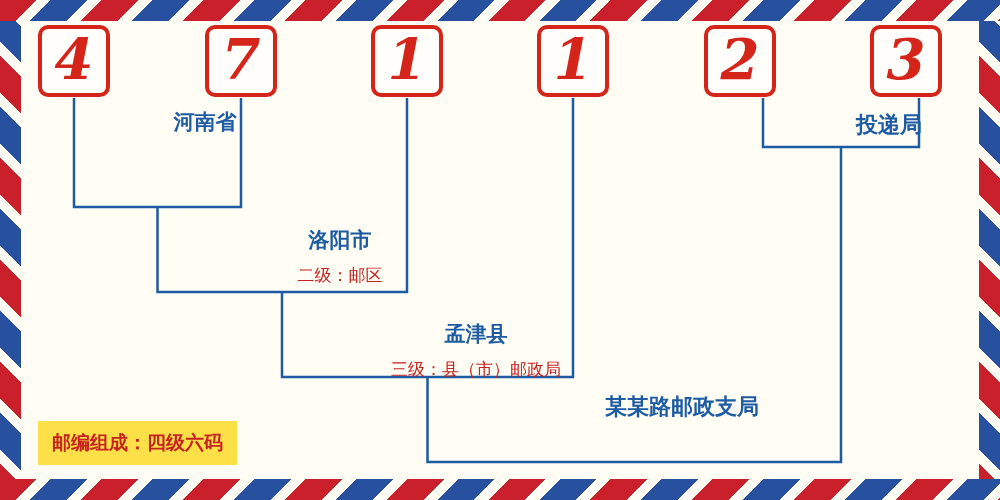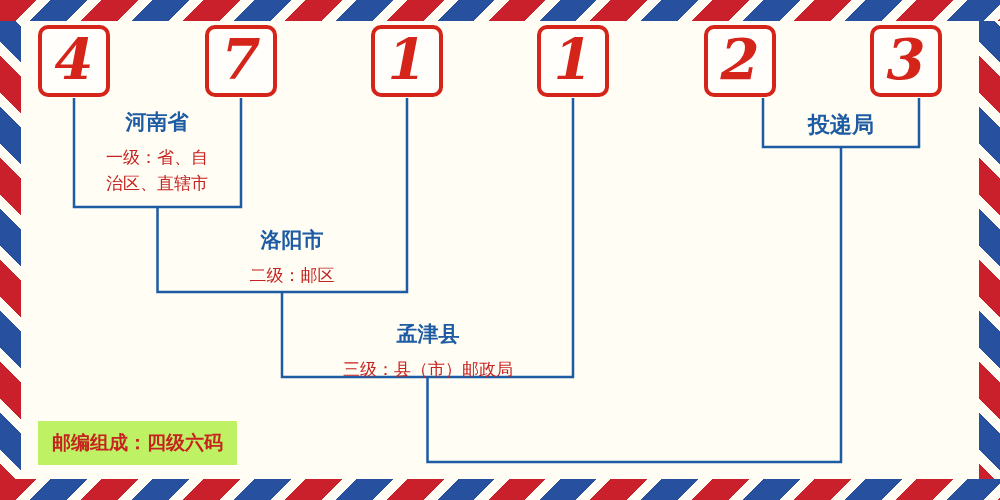--- a/index.html
+++ b/index.html
@@ -73,20 +73,21 @@
     stroke: #1d5ba3;
     stroke-width: 2.5;
   }
 
   
   .label-block {
     position: absolute;
     transform: translateX(-50%);
     text-align: center;
     z-index: 2;
+    margin-left: 48px;
   }
   .lvl-name {
     color: #1d5ba3;
     font-weight: bold;
     font-size: 21px;
     margin-bottom: 8px;
     white-space: nowrap;
   }
   .lvl-name.sm { font-size: 22px; }
   .lvl-desc {
@@ -99,21 +100,21 @@
     width: 108px;
     margin: 0 auto;
     white-space: normal;
   }
 
   
   .footer-note {
     position: absolute;
     left: 38px;
     top: 421px;
-    background: #bef264;
+    background: #fde047;
     color: #c6221f;
     font-weight: bold;
     font-size: 19px;
     padding: 9px 14px;
     z-index: 2;
     white-space: nowrap;
   }
 </style>
 </head>
 <body>
@@ -147,34 +148,34 @@
   </div>
   <div class="digit-box" style="left:704px">
     <span class="digit">2</span>
   </div>
   <div class="digit-box" style="left:870px">
     <span class="digit">3</span>
   </div>
 
   <div class="label-block" style="left:157px; top:108px">
     <div class="lvl-name">河南省</div>
-    <div class="lvl-desc narrow">一级：省、自治区、直辖市</div>
   </div>
 
   <div class="label-block" style="left:292px; top:226px">
     <div class="lvl-name">洛阳市</div>
     <div class="lvl-desc">二级：邮区</div>
   </div>
 
   <div class="label-block" style="left:428px; top:320px">
     <div class="lvl-name">孟津县</div>
     <div class="lvl-desc">三级：县（市）邮政局</div>
   </div>
 
   <div class="label-block" style="left:634px; top:392px">
+    <div class="lvl-name sm">某某路邮政支局</div>
   </div>
 
   <div class="label-block" style="left:841px; top:110px">
     <div class="lvl-name sm">投递局</div>
   </div>
 
   <div class="footer-note">邮编组成：四级六码</div>
 
 </div>
 

